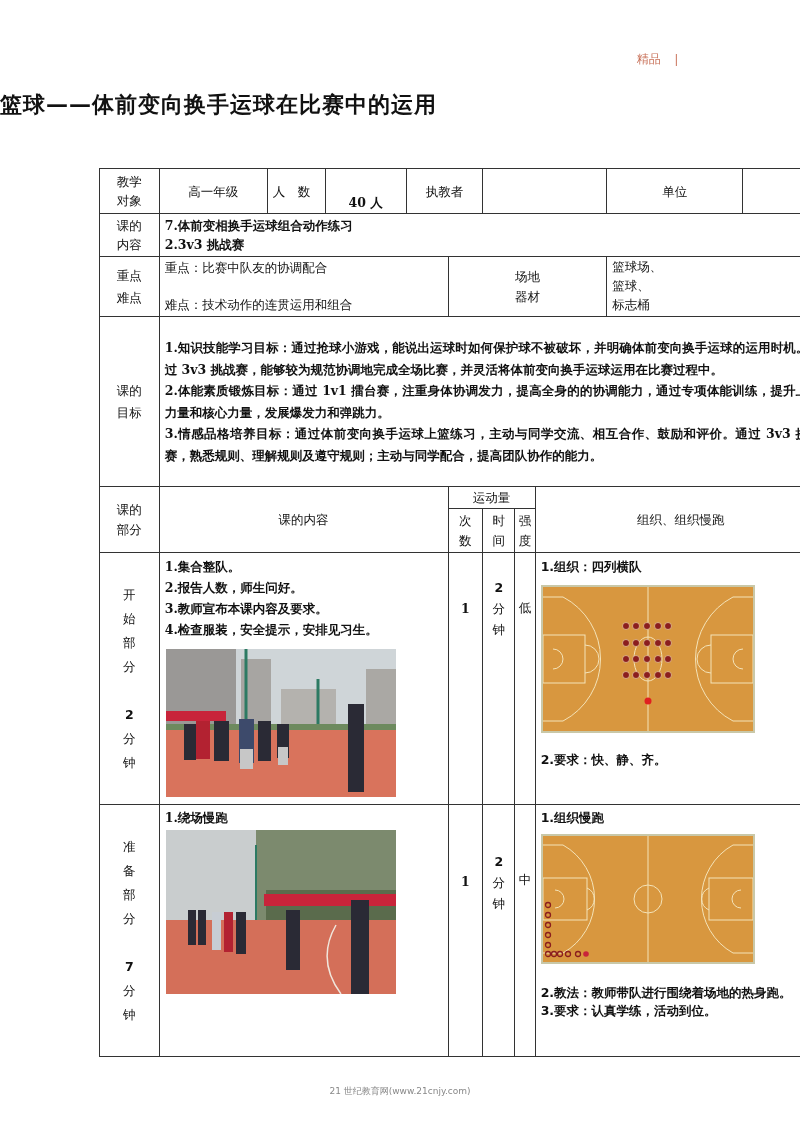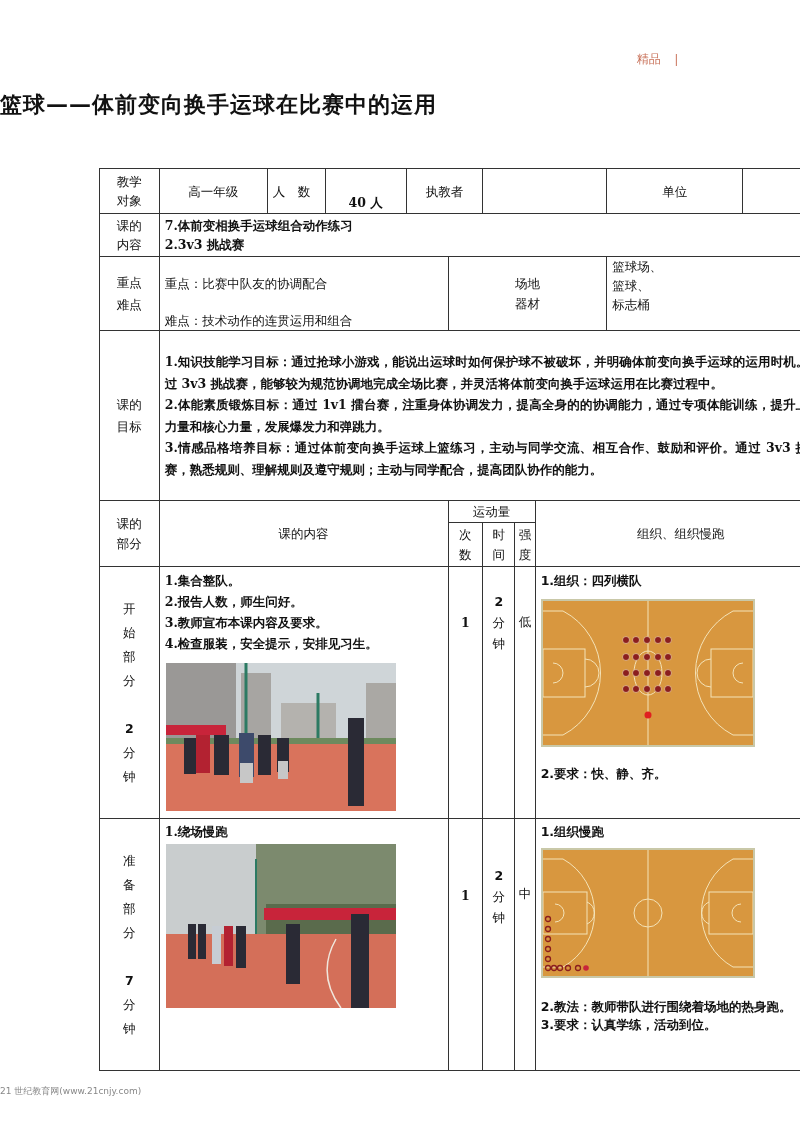--- a/index.html
+++ b/index.html
@@ -14,21 +14,21 @@
   .jingpin .bar{margin-left:12px;color:#c9725a;}
   .title{position:absolute;left:0;width:800px;top:90px;text-align:left;font-family:"DejaVu Sans",sans-serif;font-size:22px;font-weight:bold;letter-spacing:1px;}
   table{position:absolute;left:99px;top:168px;width:728px;border-collapse:collapse;font-size:12.5px;line-height:21px;}
   td{border:1px solid #333;padding:0 5px;vertical-align:middle;}
   .c{text-align:center;}
   .b{font-weight:bold;}
   .sans{font-family:"DejaVu Sans",sans-serif;}
   .court{position:relative;background:#d8973f;border:2px solid #c9c8a8;}
   .court svg{display:block;}
   .photo{position:relative;overflow:hidden;}
-  .footer{position:absolute;left:0;width:800px;top:1085px;text-align:left;font-family:"DejaVu Sans",sans-serif;font-size:9px;color:#888;}
+  .footer{position:absolute;left:0;width:800px;top:1085px;text-align:center;font-family:"DejaVu Sans",sans-serif;font-size:9px;color:#888;}
   .vtxt{line-height:24px;}
 </style>
 </head>
 <body>
 
 <div class="header">
   <div class="jingpin">
     <span>精品</span><span class="bar">|</span>
   </div>
 </div>
@@ -69,21 +69,21 @@
 内容</td>
     <td colspan="11" class="b" style="line-height:19px">
       <div>7.体前变相换手运球组合动作练习</div>
       <div>2.3v3 挑战赛</div>
     </td>
   </tr>
 
   <tr style="height:60px">
     <td class="c sans" style="line-height:22px;white-space:pre-line">重点
 难点</td>
-    <td colspan="4" class="sans" style="vertical-align:top;position:relative;line-height:19px;padding-top:17px">
+    <td colspan="4" class="sans" style="vertical-align:top;position:relative;line-height:19px;padding-top:1px">
       <div>重点：比赛中队友的协调配合</div>
       <div style="height:18px"></div>
       <div>难点：技术动作的连贯运用和组合</div>
     </td>
     <td colspan="4" class="c sans" style="line-height:20px;white-space:pre-line">场地
 器材</td>
     <td colspan="3" class="sans" style="line-height:19px;vertical-align:top">
       <div>篮球场、</div>
       <div>篮球、</div>
       <div>标志桶</div>

